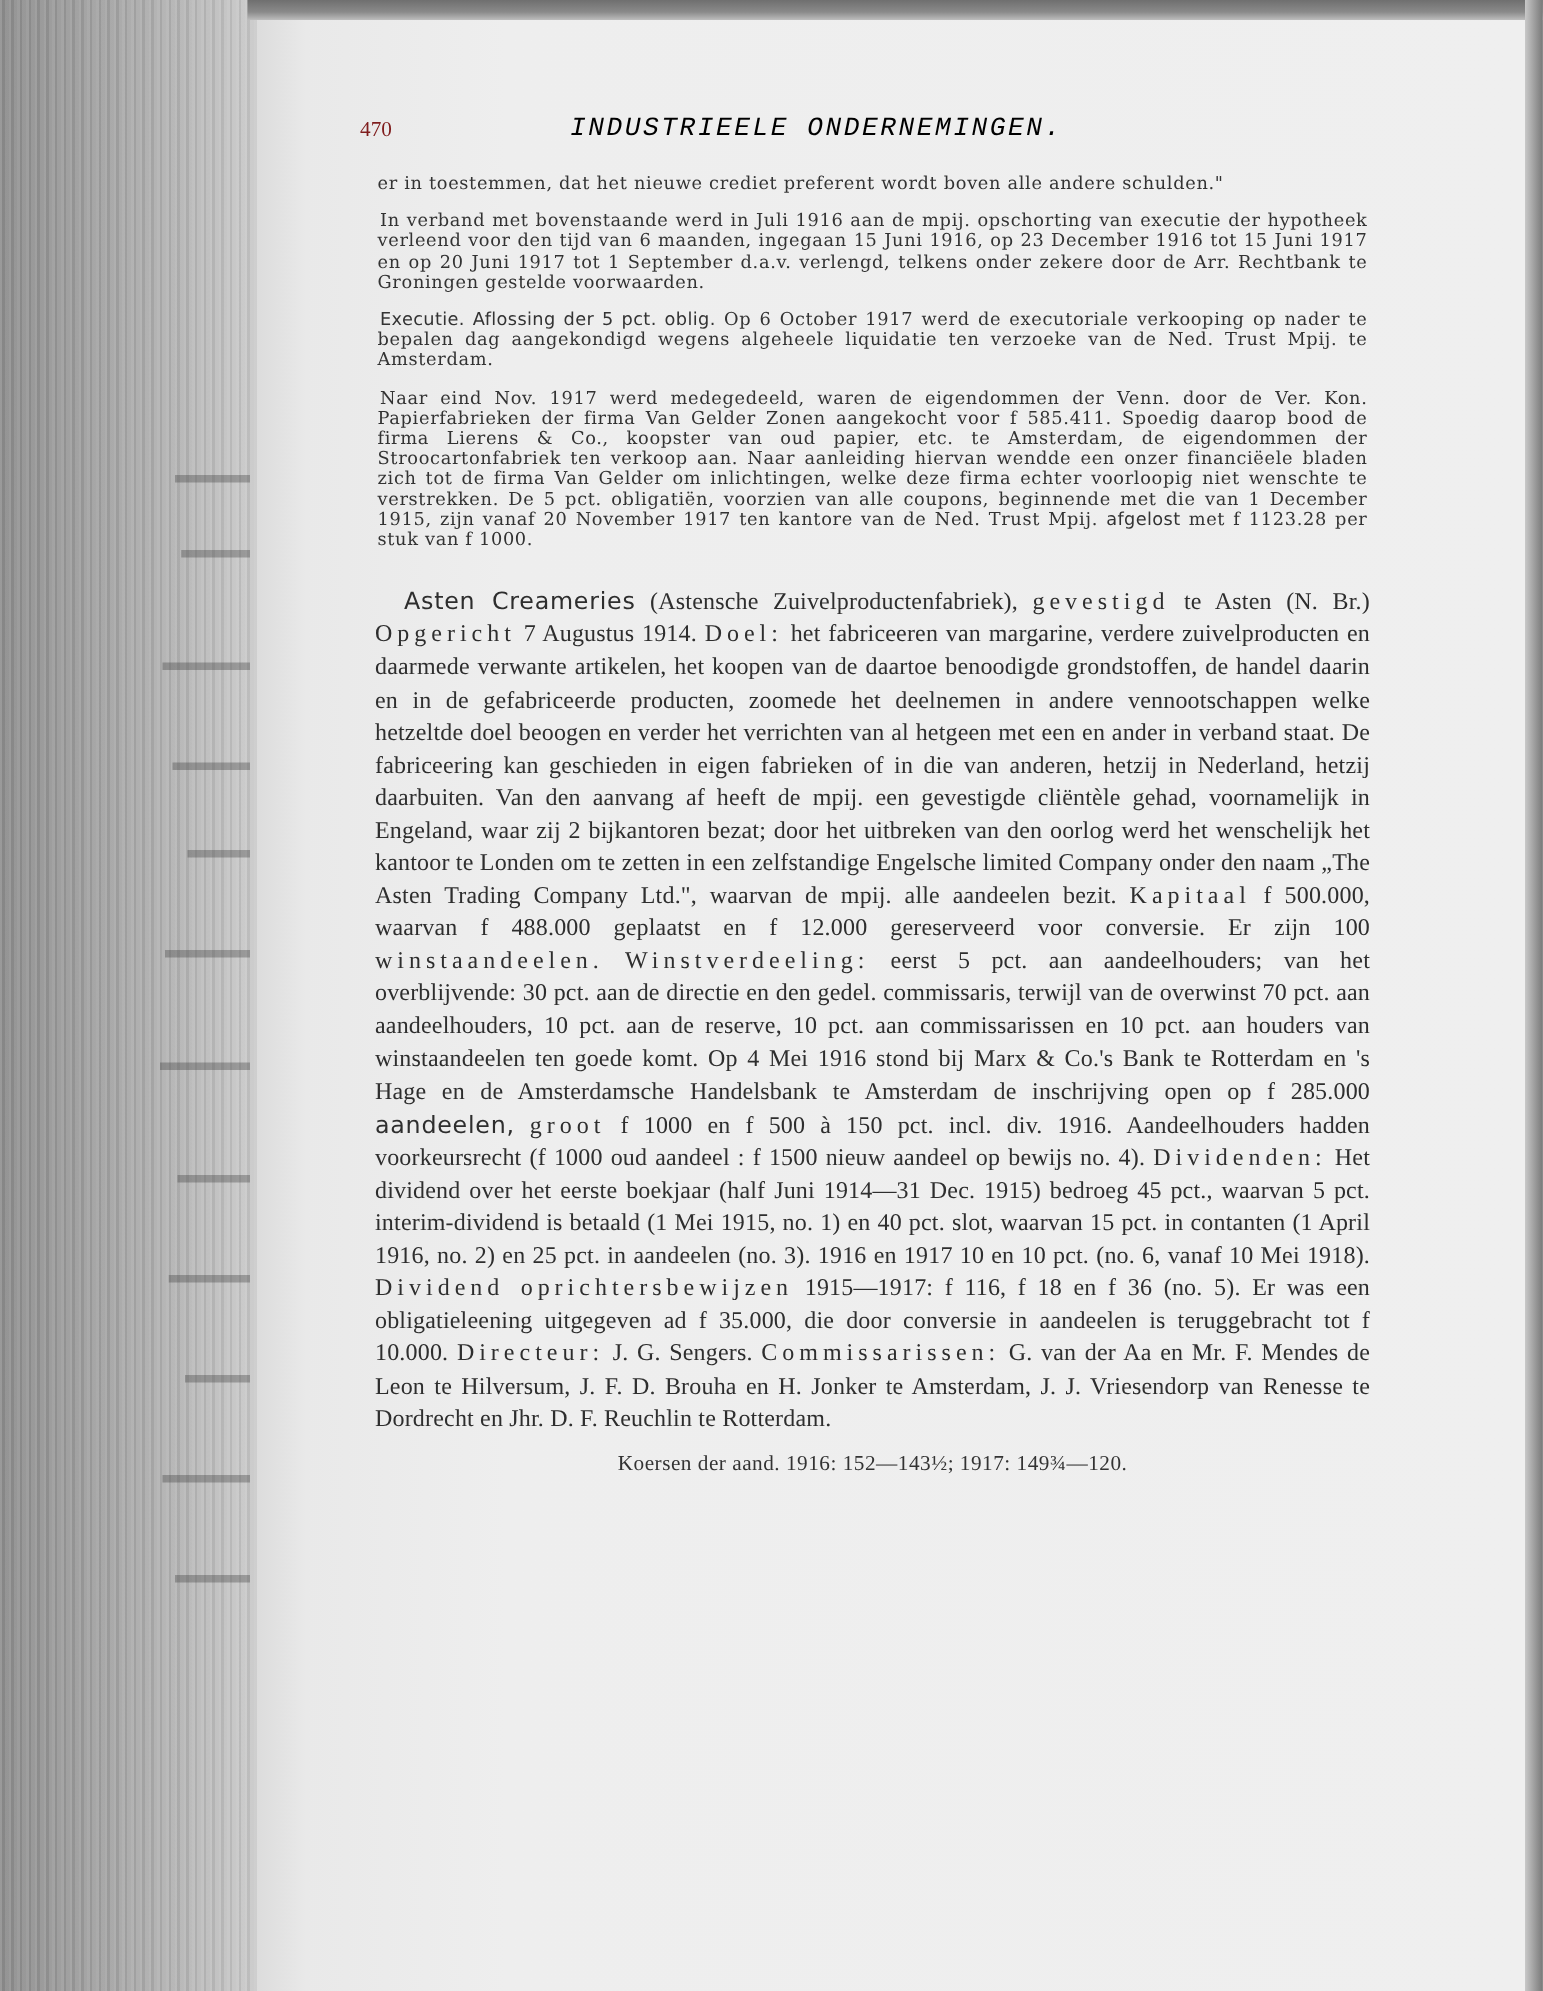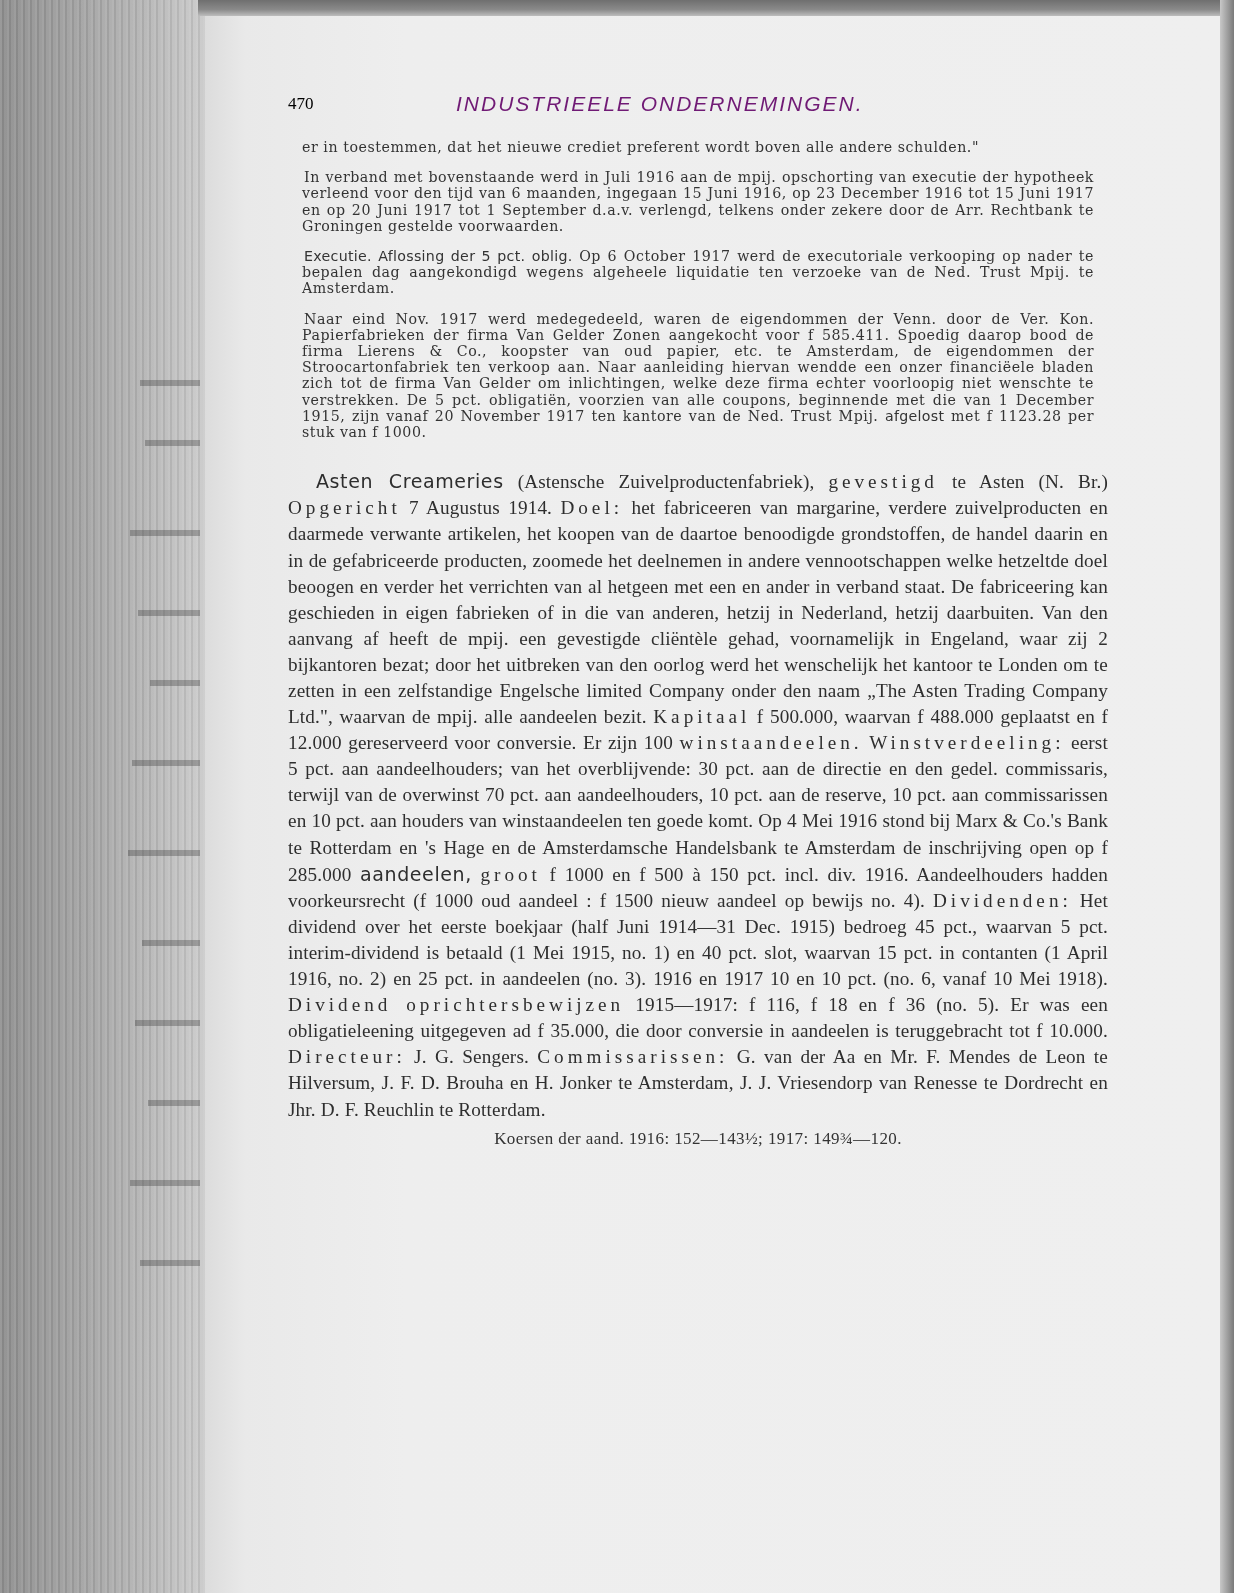--- a/index.html
+++ b/index.html
@@ -26,38 +26,38 @@
     position:absolute; right:0; top:0; width:14px; height:1593px;
     background:linear-gradient(90deg,#c8c8c8,#7a7a7a);
   }
   .page {
     position:absolute; left:205px; top:16px; width:1015px; height:1577px;
     background:linear-gradient(90deg,#dcdcdc 0,#e9e9e9 40px,#eeeeee 200px,#efefef 100%);
   }
   .content { position:absolute; left:288px; top:90px; width:820px; color:#2a2a2a; }
   .running-head { position:relative; height:30px; }
   .page-number {
-    position:absolute; left:0; top:4px; font-size:17px; color:#000000;
+    position:absolute; left:0; top:4px; font-size:17px; color:#7f1d1d;
     font-family:"Liberation Serif", serif;
   }
   .running-title {
     position:absolute; left:168px; top:2px; font-size:21px; font-style:italic;
-    letter-spacing:2px; color:#701a75; font-family:Liberation Sans, sans-serif;
+    letter-spacing:2px; color:#000000; font-family:Liberation Mono, monospace;
   }
   .small p {
     margin:14px; font-size:14.2px; line-height:16.2px; text-align:justify;
     letter-spacing:0.55px; font-family:"DejaVu Serif", serif; color:#333;
   }
   .small p.indent { text-indent:2px; }
   .small { margin-top:19px; }
   .small .sec { margin-top:12px; }
   .bold-sans { font-family:"DejaVu Sans", sans-serif; font-weight:normal; letter-spacing:0.3px; }
   .large { margin-top:28px; }
   .large p {
-    margin:0; font-size:19.2px; line-height:26.1px; text-align:justify;
+    margin:12px; font-size:19.2px; line-height:26.1px; text-align:justify;
     font-family:"Liberation Serif", serif; color:#2e2e2e; letter-spacing:0.15px;
   }
   .spaced { letter-spacing:4px; }
   .large .bold-sans { font-size:19px; letter-spacing:0.6px; }
   .quotes {
     margin-top:6px; text-align:center; font-size:17px;
     font-family:"Liberation Serif", serif; color:#333; letter-spacing:0.4px;
   }
 </style>
 </head>

